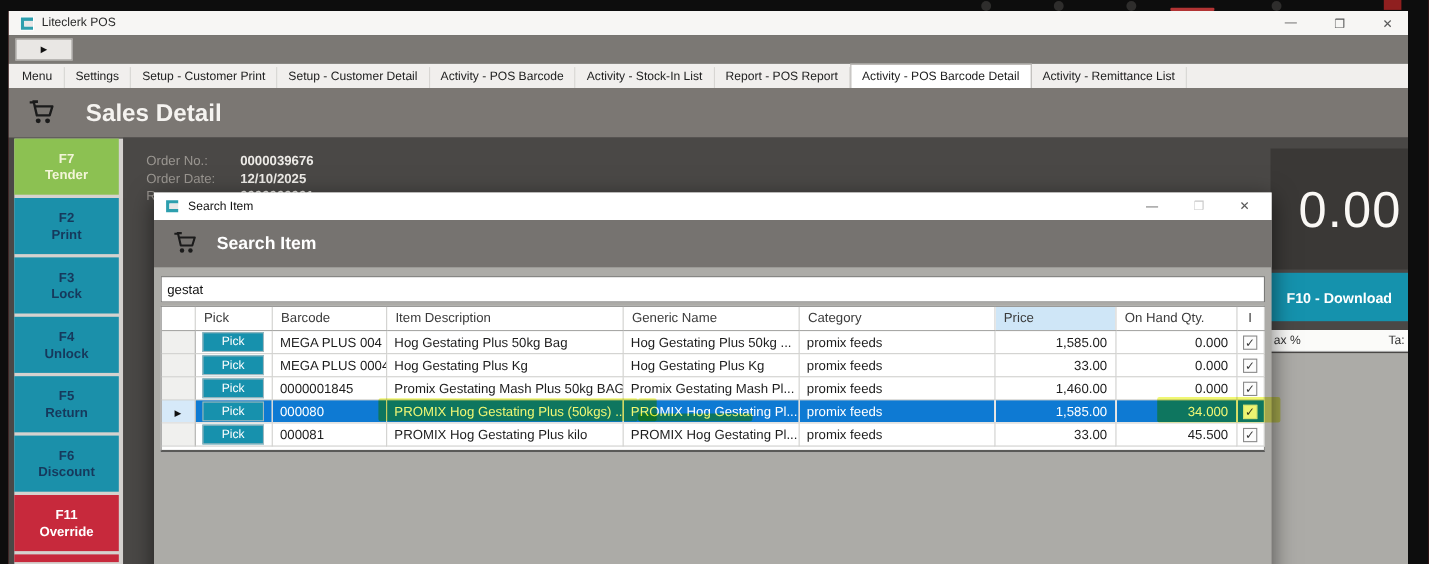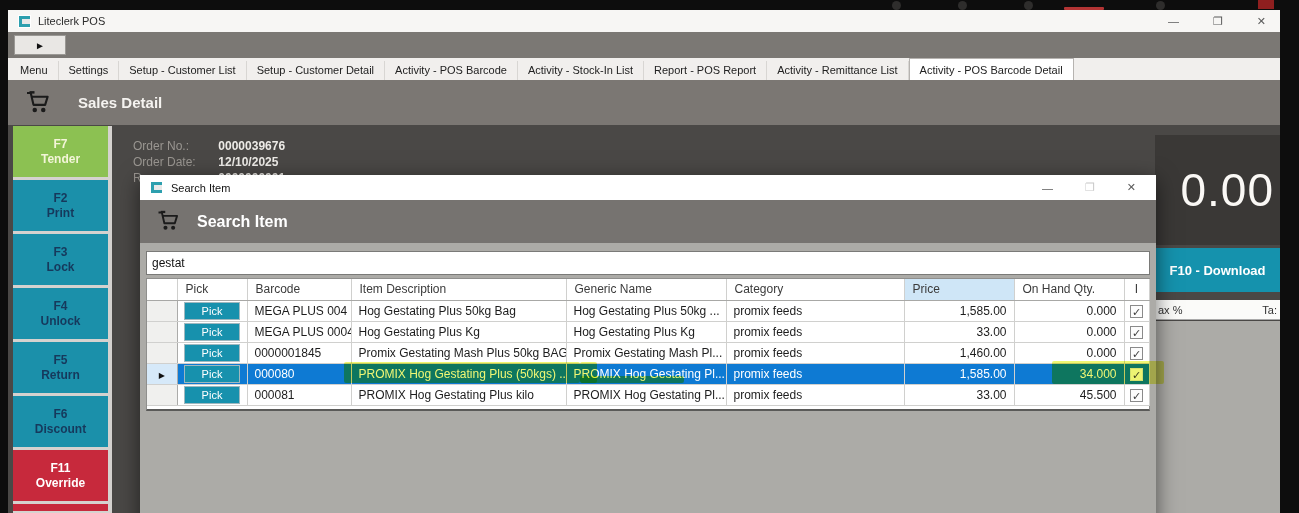--- a/index.html
+++ b/index.html
@@ -34,21 +34,21 @@
     display:flex; align-items:flex-end; padding-left:2px; }
   .tab { font-size:11px; color:#222; padding:3px 10px 4px 10px; border-right:1px solid #d8d6d3;
     white-space:nowrap; height:19px; }
   .tab.active { background:#ffffff; border:1px solid #b6b3b0; border-bottom:none; height:22px;
     padding-top:5px; }
 
   #content { position:absolute; left:0; top:70px; width:100%; height:433px; background:#4a4846; }
 
   #sales-header { position:absolute; left:0; top:0; width:100%; height:45px; background:#7b7773;
     display:flex; align-items:center; }
-  #sales-header .hdr-title { color:#f5f3f0; font-size:15px; font-weight:bold; margin-left:26px; }
+  #sales-header .hdr-title { color:#f5f3f0; font-size:22px; font-weight:bold; margin-left:26px; }
   .cart-svg { margin-left:14px; }
 
   #btn-col { position:absolute; left:5px; top:46px; width:99px; height:387px; background:#d5d2cf; }
   .fbtn { width:95px; height:51px; margin-bottom:3px; display:flex; flex-direction:column;
     align-items:center; justify-content:center; font-weight:bold; font-size:12px; line-height:15px;
     cursor:pointer; }
   .fbtn.teal  { background:#1b90aa; color:#16395c; }
   .fbtn.green { background:#8cc152; color:#f3f5d8; }
   .fbtn.red   { background:#c7293c; color:#ffffff; }
   .fbtn.sliver { height:7px; margin-bottom:0; }
@@ -146,27 +146,27 @@
       </span>
     </div>
 
     <div id="toolbar">
       <div id="play-btn">►</div>
     </div>
 
     <div id="tabstrip">
         <div class="tab">Menu</div>
         <div class="tab">Settings</div>
-        <div class="tab">Setup - Customer List</div>
+        <div class="tab">Setup - Customer Print</div>
         <div class="tab">Setup - Customer Detail</div>
         <div class="tab">Activity - POS Barcode</div>
         <div class="tab">Activity - Stock-In List</div>
         <div class="tab">Report - POS Report</div>
+        <div class="tab active">Activity - POS Barcode Detail</div>
         <div class="tab">Activity - Remittance List</div>
-        <div class="tab active">Activity - POS Barcode Detail</div>
       </div>
 
     <div id="content">
 
       <div id="sales-header">
         <svg class="cart-svg" width="30" height="30" viewBox="0 0 24 24">
           <path d="M4 4 h3 l2.2 9.5 h9.3 l2-6.5 h-13" fill="none" stroke="#1b1b1b" stroke-width="1.7" stroke-linejoin="round"></path>
           <path d="M6 2.5 h4 v2 h-4 z" fill="#1b1b1b"></path>
           <circle cx="10.2" cy="17.5" r="1.8" fill="#1b1b1b"></circle>
           <circle cx="17" cy="17.5" r="1.8" fill="#1b1b1b"></circle>

